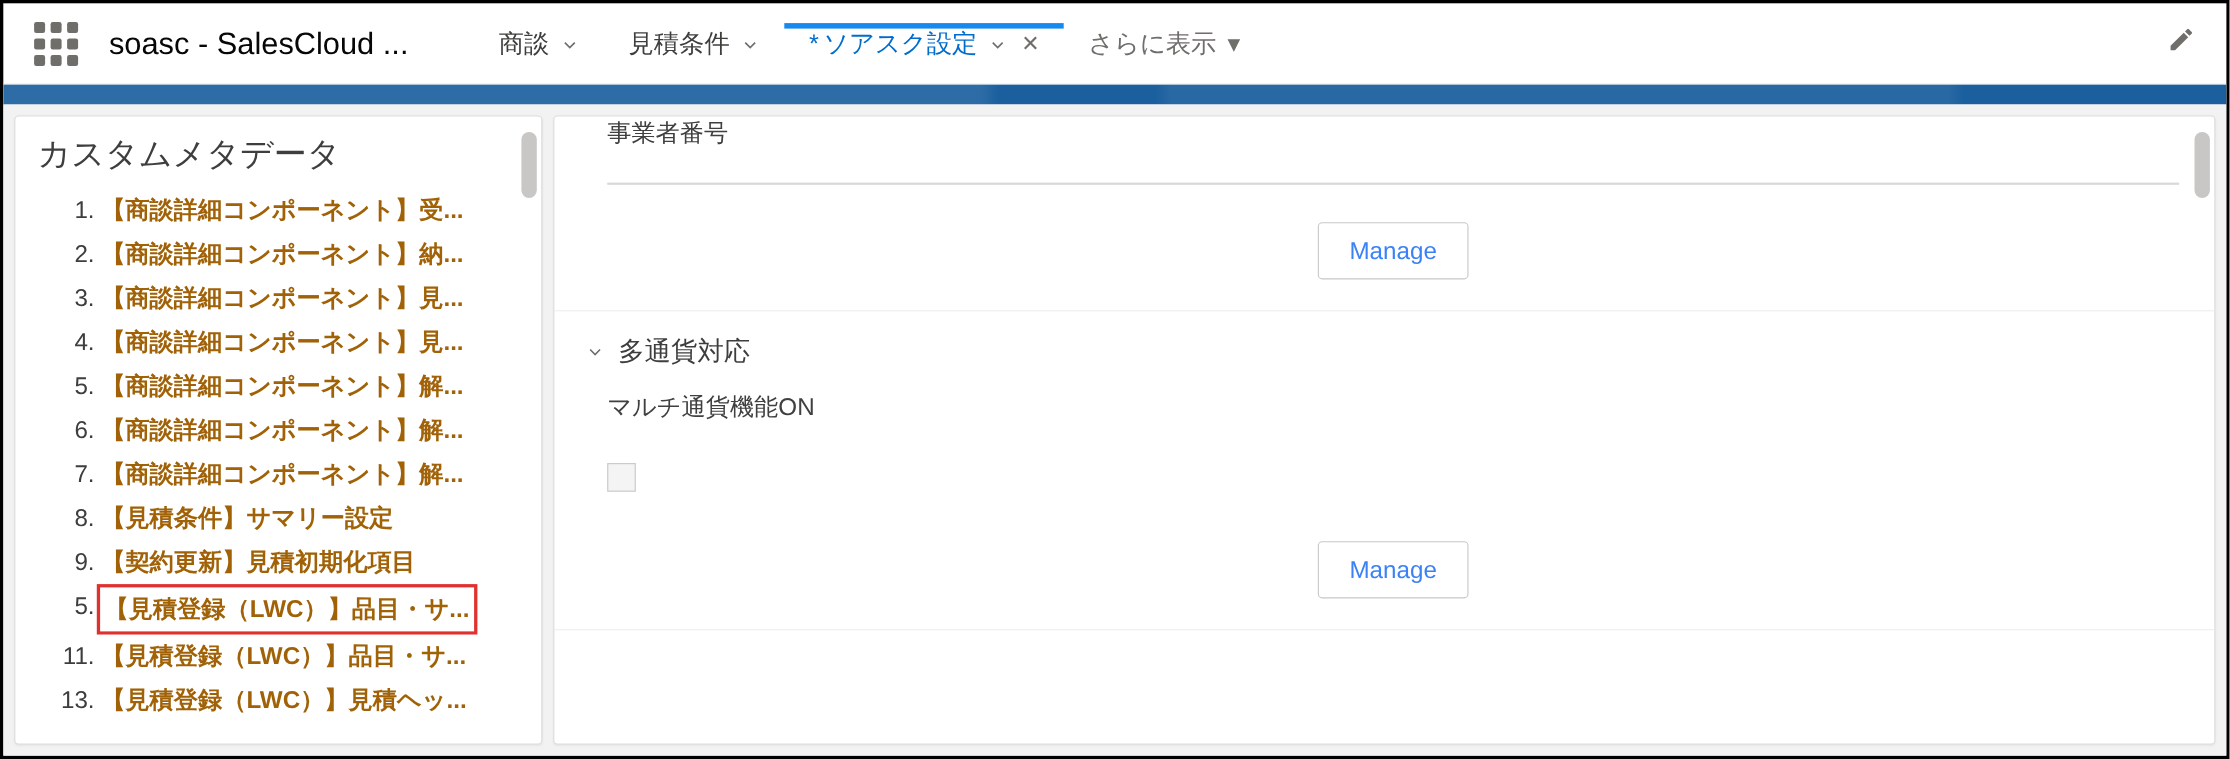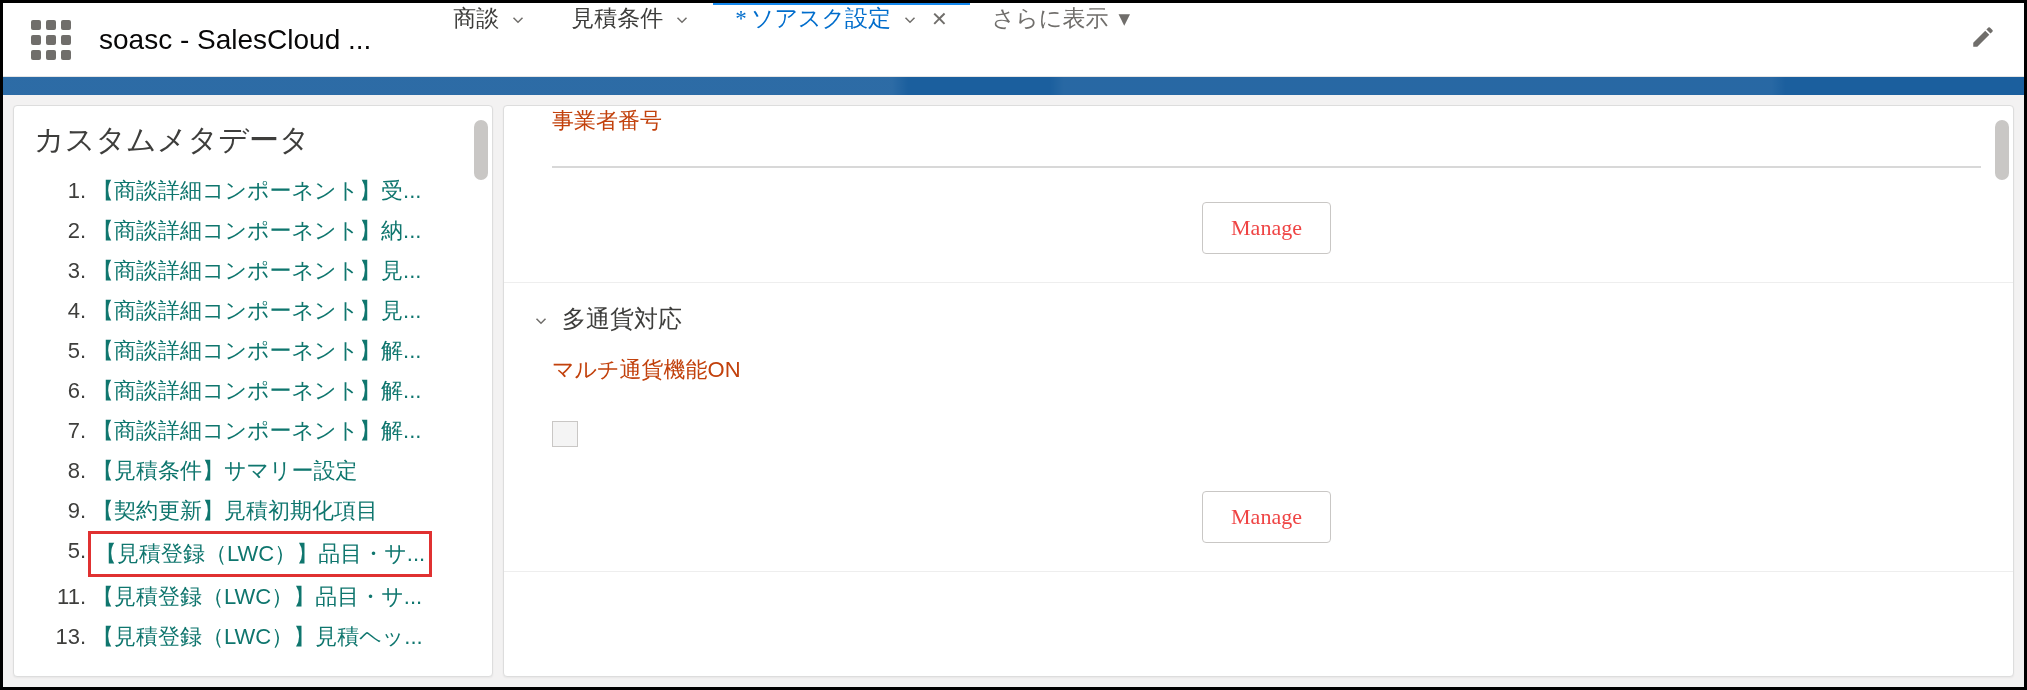--- a/index.html
+++ b/index.html
@@ -4,21 +4,21 @@
 <style>
   * { box-sizing: border-box; margin: 0; padding: 0; }
   html, body { width: 100%; height: 100%; font-family: "Yu Gothic UI", "Meiryo", sans-serif; background: #fff; color: #3e3e3c; }
   .frame { width: 2027px; height: 690px; border: 3px solid #000; position: relative; overflow: hidden; }
 
   
   .topnav { height: 74px; display: flex; align-items: center; padding: 0 28px; border-bottom: 1px solid #e5e5e5; }
   .waffle { width: 40px; height: 40px; display: grid; grid-template-columns: repeat(3,1fr); grid-template-rows: repeat(3,1fr); gap: 5px; margin-right: 28px; cursor: pointer; }
   .waffle span { background: #706e6b; border-radius: 2px; }
   .appname { font-size: 28px; color: #080707; white-space: nowrap; margin-right: 60px; }
-  .tabs { display: flex; align-items: flex-start; height: 100%; flex: 1; font-family: Liberation Serif, serif; }
+  .tabs { display: flex; align-items: center; height: 100%; flex: 1; }
   .tab { display: flex; align-items: center; padding: 0 22px; font-size: 23px; color: #3e3e3c; position: relative; cursor: pointer; }
   .tab .chev { margin-left: 10px; color: #706e6b; }
   .tab.active { color: #006dcc; }
   .tab.active::before { content: ""; position: absolute; top: -3px; left: 0; right: 0; height: 5px; background: #1589ee; }
   .tab .asterisk { margin-right: 4px; }
   .tab .close { margin-left: 12px; color: #706e6b; font-size: 20px; }
   .more { color: #706e6b; }
   .edit-pencil { margin-left: auto; color: #706e6b; font-size: 24px; cursor: pointer; }
 
   
@@ -30,34 +30,34 @@
   
   .body { display: flex; height: calc(100% - 74px - 18px); background: #f3f2f2; padding: 10px; gap: 10px; }
   .card { background: #fff; border: 1px solid #ddd; border-radius: 4px; box-shadow: 0 1px 2px rgba(0,0,0,.05); position: relative; }
 
   
   .sidebar { width: 480px; overflow: hidden; }
   .side-title { font-size: 30px; color: #3e3e3c; padding: 14px 20px 10px; }
   .side-list { padding: 0 20px 10px 32px; }
   .side-item { display: flex; font-size: 22px; line-height: 40px; white-space: nowrap; overflow: hidden; }
   .side-item .num { color: #3e3e3c; min-width: 40px; text-align: right; margin-right: 6px; }
-  .side-item a { color: #0f766e; text-decoration: none; overflow: hidden; text-overflow: ellipsis; cursor: pointer; }
+  .side-item a { color: #a16207; text-decoration: none; overflow: hidden; text-overflow: ellipsis; cursor: pointer; font-weight: bold; }
   .side-item.hl a { border: 3px solid #e03131; padding: 0 4px; margin-left: -4px; }
   .scroll-affordance { position: absolute; right: 4px; width: 14px; background: #c9c7c5; border-radius: 7px; }
 
   
   .main { flex: 1; overflow: hidden; }
   .section { border-bottom: 1px solid #eee; }
   .sec-head { display: flex; align-items: center; padding: 20px 28px; font-size: 24px; color: #3e3e3c; }
   .sec-head .caret { margin-right: 12px; color: #706e6b; }
   .sec-body { padding: 0 32px 28px 48px; }
-  .field-label { font-size: 22px; color: #c2410c; margin-bottom: 30px; }
+  .field-label { font-size: 22px; color: #404040; margin-bottom: 30px; }
   .underline { height: 2px; background: #d8d8d8; margin-bottom: 34px; }
   .btn-row { text-align: center; }
-  .btn { display: inline-block; border: 1px solid #c9c7c5; background: #fff; color: #ef4444; font-size: 22px; padding: 12px 28px; border-radius: 4px; cursor: pointer; font-family: Liberation Serif, serif; }
+  .btn { display: inline-block; border: 1px solid #c9c7c5; background: #fff; color: #3b82f6; font-size: 22px; padding: 12px 28px; border-radius: 4px; cursor: pointer; }
   .cbx { width: 26px; height: 26px; border: 1px solid #c9c7c5; background: #f4f4f4; display: inline-block; margin-top: 6px; }
 
   svg.icon { width: 18px; height: 18px; display: inline-block; vertical-align: middle; }
 </style>
 </head>
 <body>
 
 <div class="frame">
 
   <div class="topnav">

